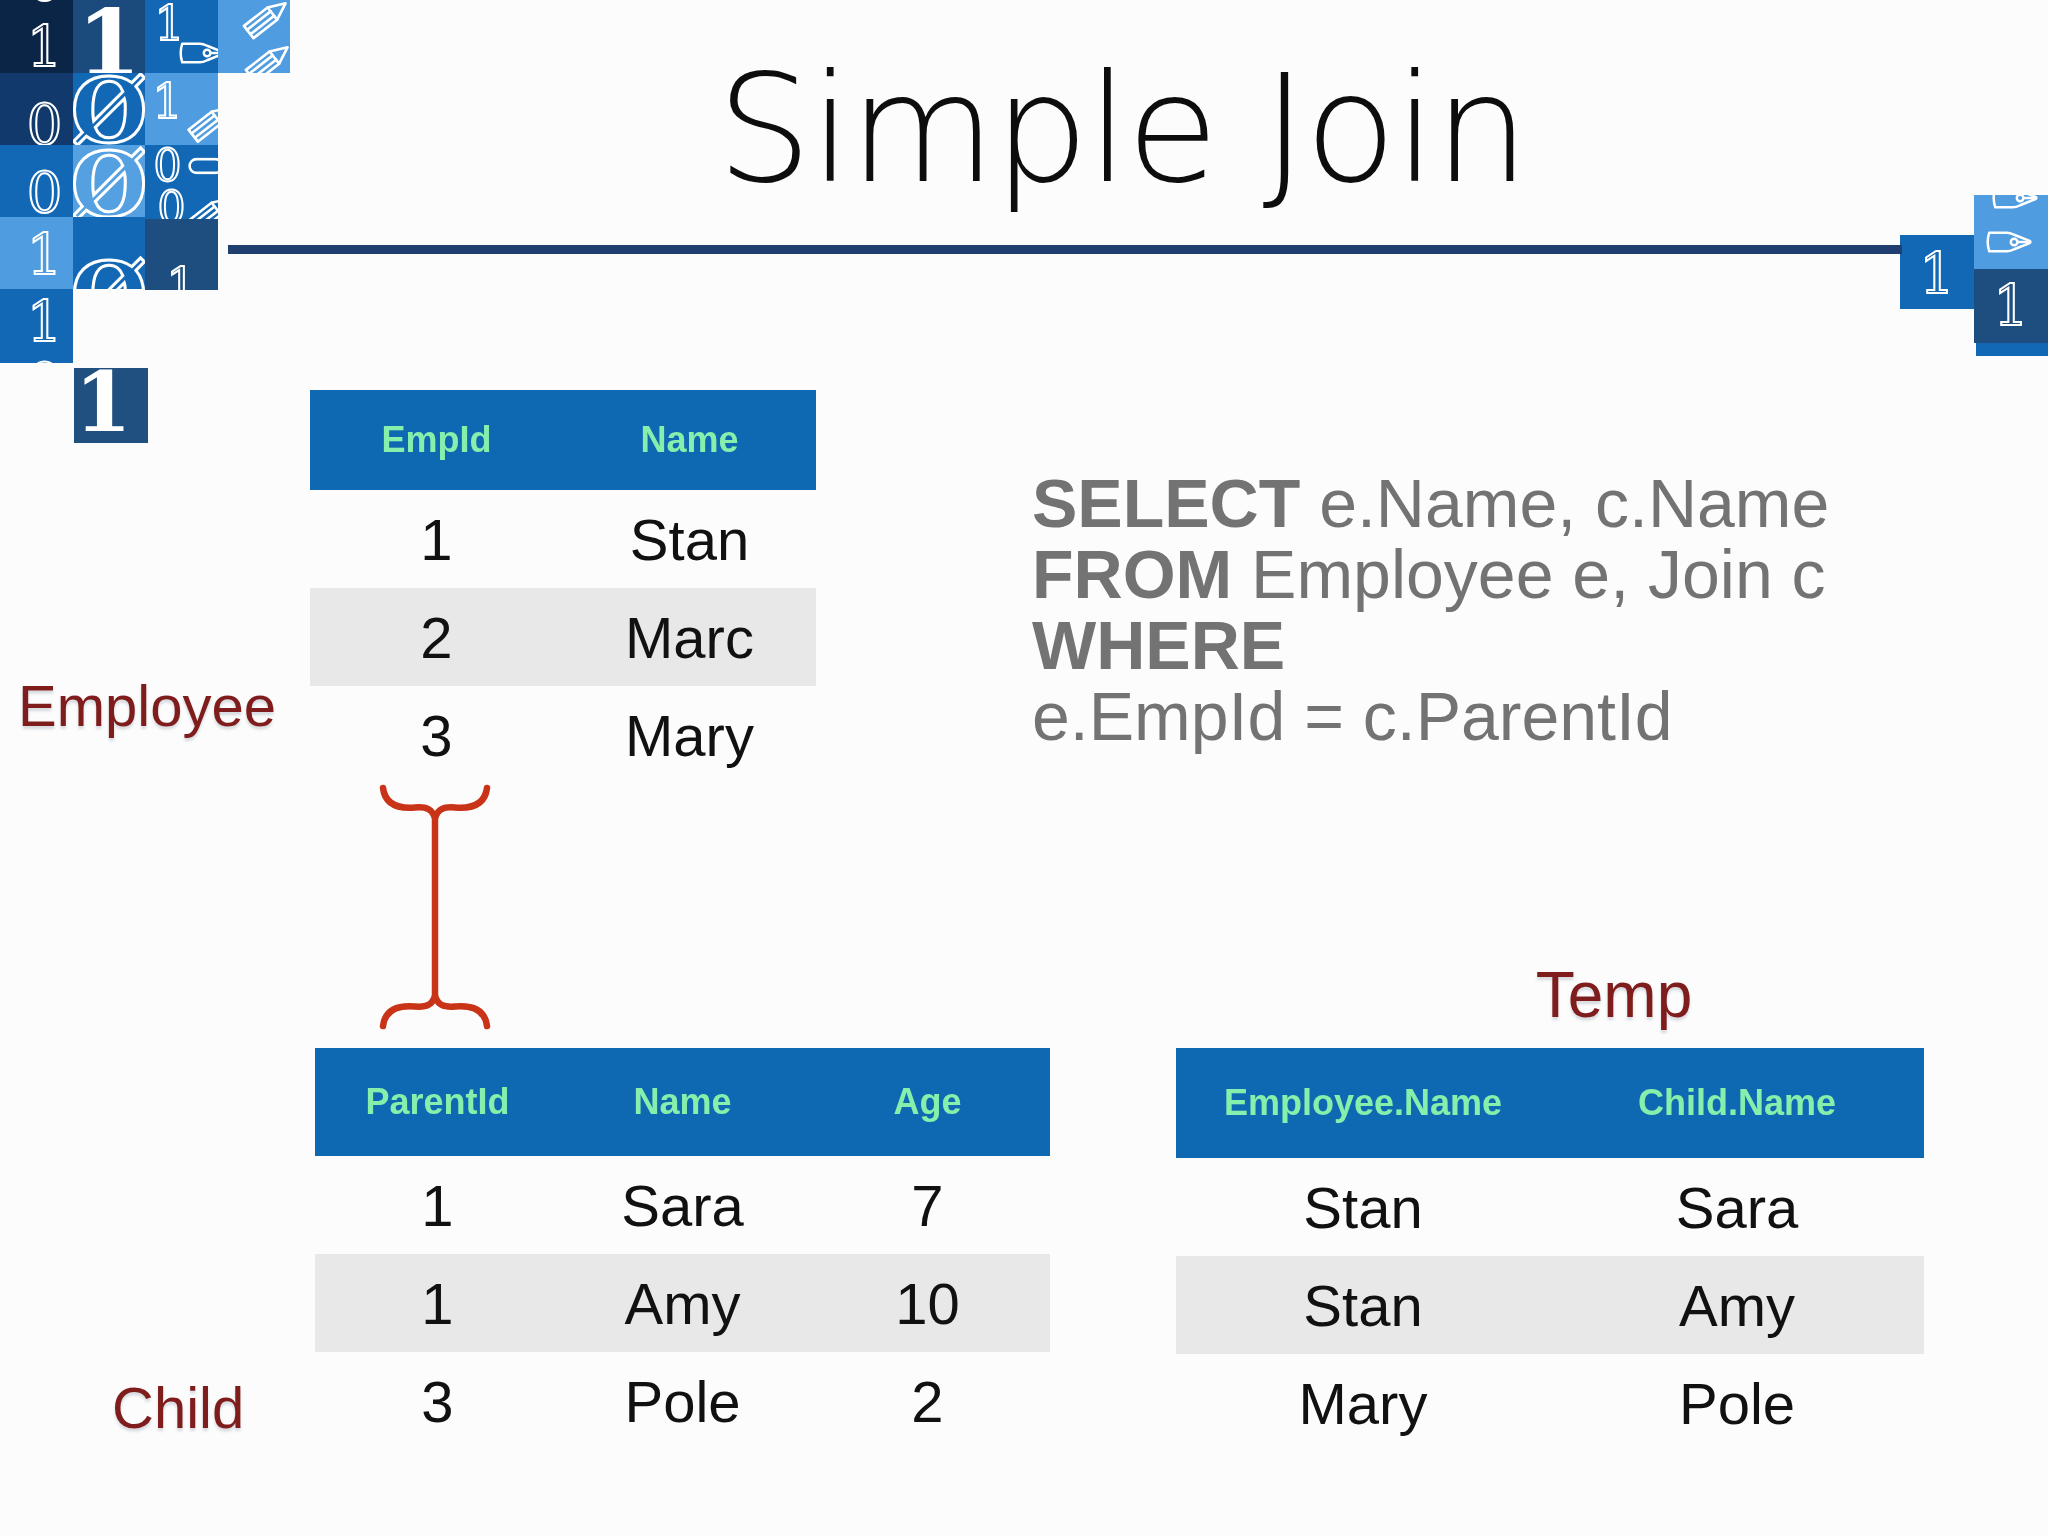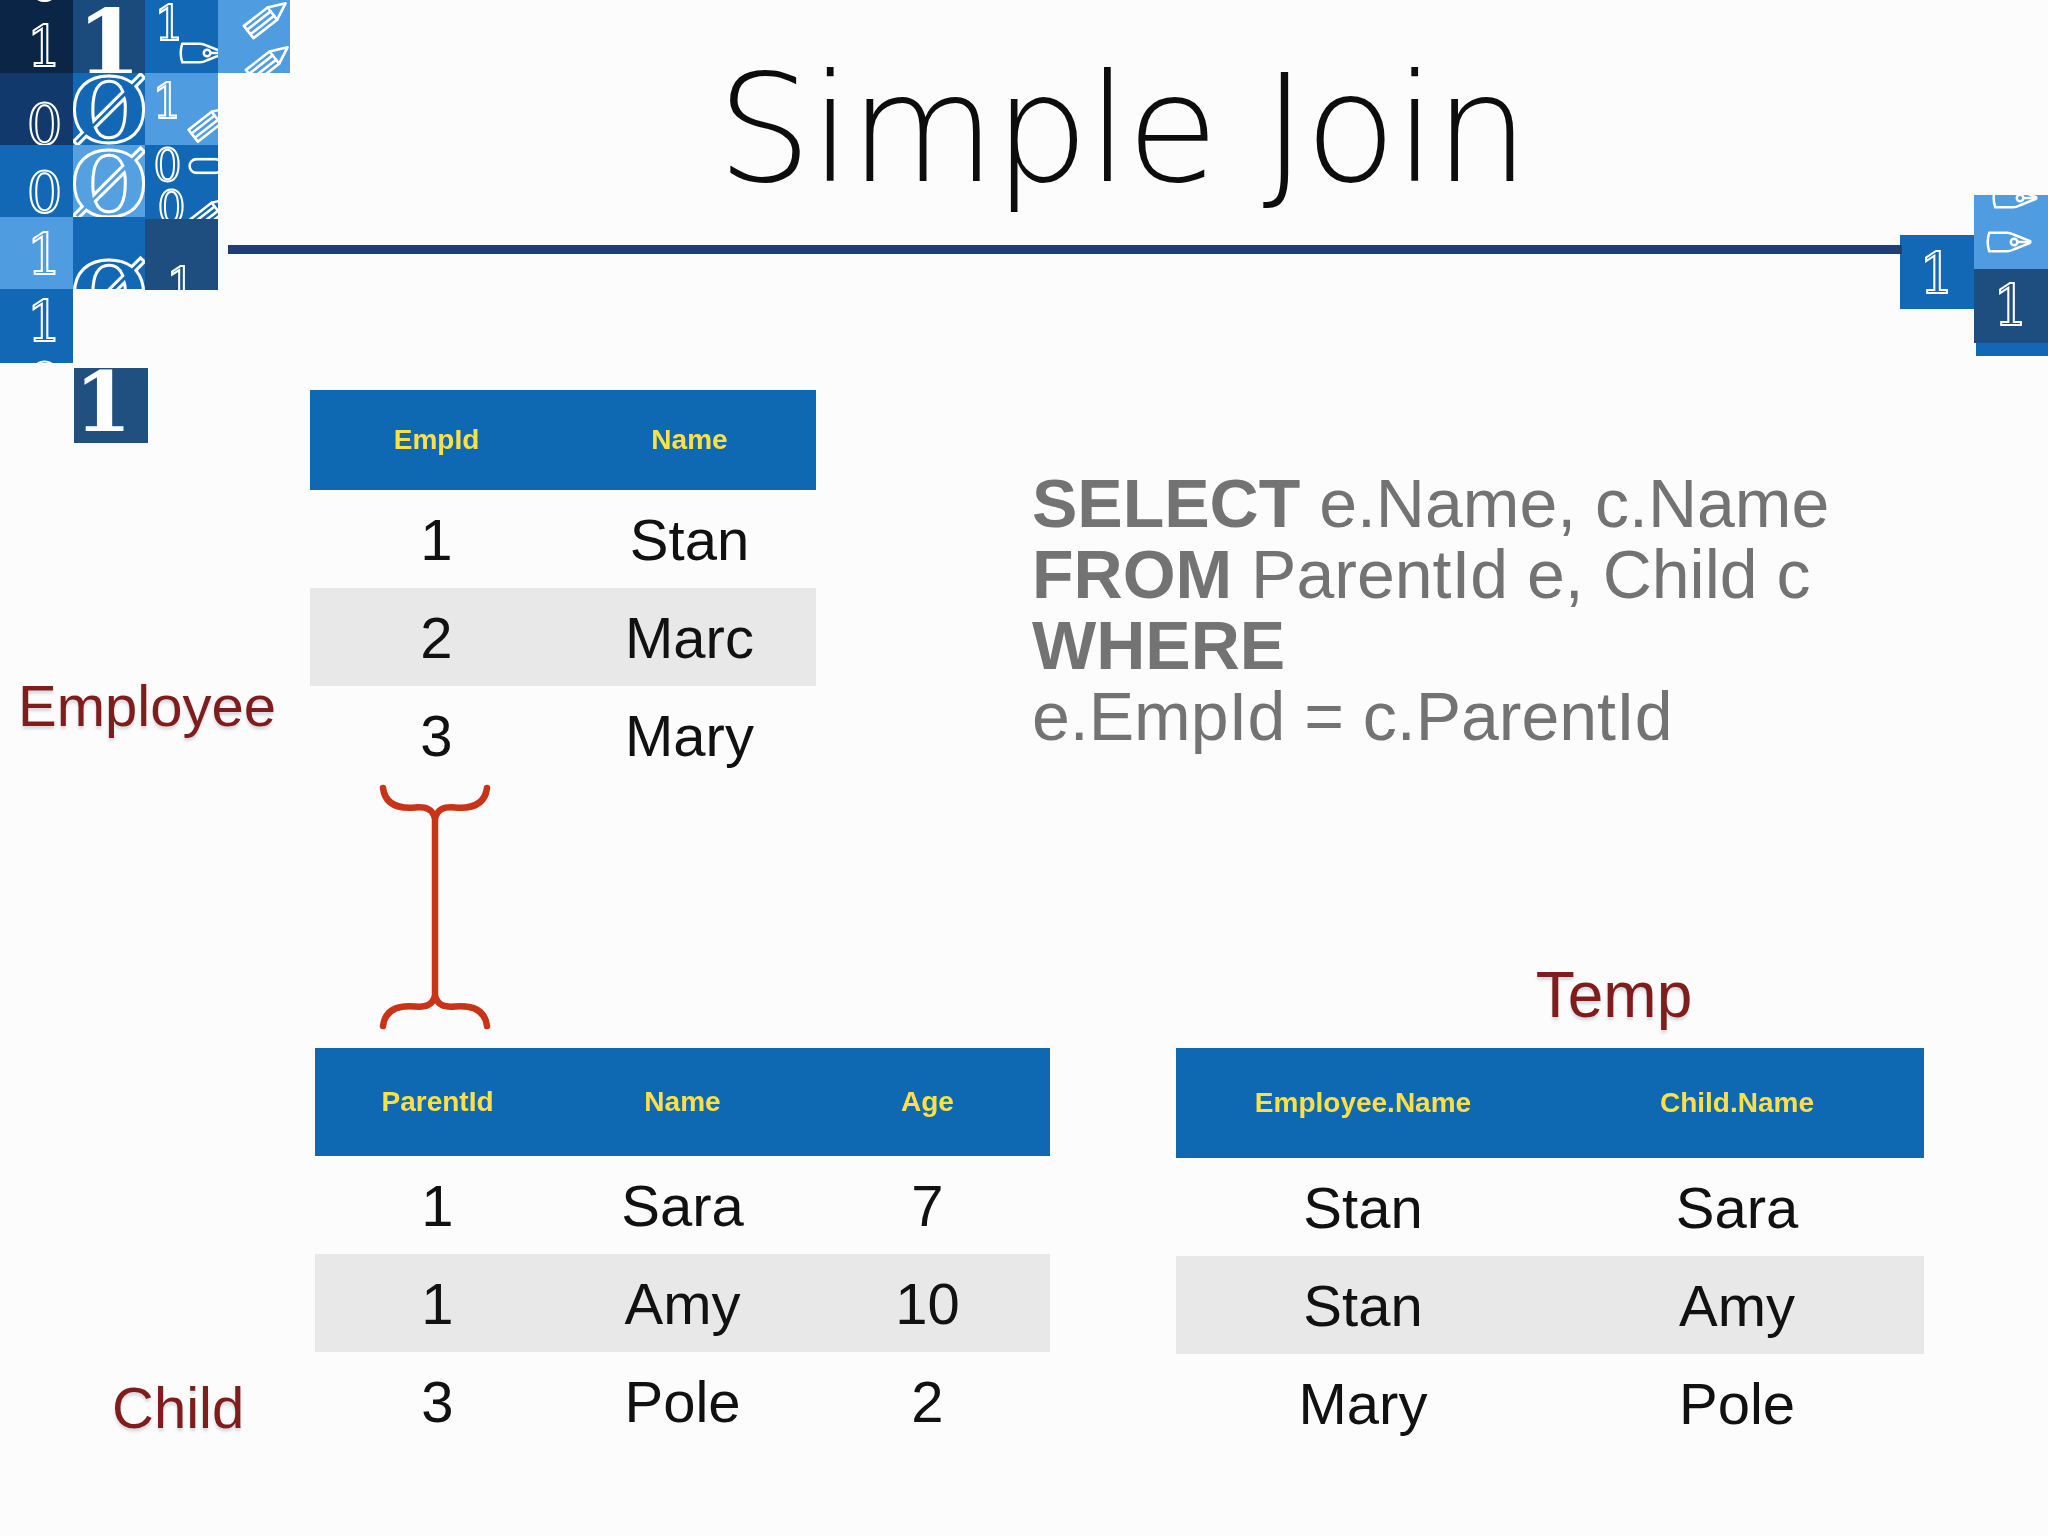--- a/index.html
+++ b/index.html
@@ -12,21 +12,21 @@
     position:absolute;left:196px;right:0;top:42px;
     text-align:center;font-size:150px;font-weight:200;color:#0d0d0d;
     letter-spacing:-2px;font-family:"DejaVu Sans","Liberation Sans",sans-serif;
   }
   .title-rule{position:absolute;left:228px;top:245px;width:1674px;height:9px;background:#1e3f70;}
   
   .dtable{position:absolute;}
   .dtable .thead{display:flex;background:#0f68b2;}
   .dtable .thead .cell{
     flex:1;display:flex;align-items:center;justify-content:center;
-    color:#fde047;font-weight:bold;font-size:28px;
+    color:#86efac;font-weight:bold;font-size:36px;
   }
   .dtable .trow{display:flex;background:transparent;}
   .dtable .trow.alt{background:#e8e8e8;}
   .dtable .trow .cell{
     flex:1;display:flex;align-items:center;justify-content:center;
     color:#111111;font-size:58px;
   }
   #employee-table{left:310px;top:390px;width:506px;}
   #employee-table .thead{height:100px;}
   #employee-table .trow{height:98px;}
@@ -209,21 +209,21 @@
   </div>
   <div class="trow">
     <div class="cell">3</div>
     <div class="cell">Mary</div>
   </div>
 </div>
 <div class="navy-label" id="employee-label">Employee</div>
 
 <div class="sql-block">
   <div class="line"><b>SELECT</b><span> e.Name, c.Name</span></div>
-  <div class="line"><b>FROM</b><span> ParentId e, Child c</span></div>
+  <div class="line"><b>FROM</b><span> Employee e, Join c</span></div>
   <div class="line"><b>WHERE</b><span></span></div>
   <div class="line"><b></b><span>e.EmpId = c.ParentId</span></div>
 </div>
 
 <svg id="join-connector" width="120" height="250" viewBox="0 0 120 250">
   <g stroke="#c93418" stroke-width="6.5" fill="none" stroke-linecap="round">
     <path d="M 8 6 C 10 22, 22 27, 40 25.5 C 52 24.6, 57 27, 60 36 C 63 27, 68 24.6, 80 25.5 C 98 27, 110 22, 112 6"></path>
     <path d="M 60 34 L 60 216"></path>
     <path d="M 8 244 C 10 228, 22 223, 40 224.5 C 52 225.4, 57 223, 60 214 C 63 223, 68 225.4, 80 224.5 C 98 223, 110 228, 112 244"></path>
   </g>

